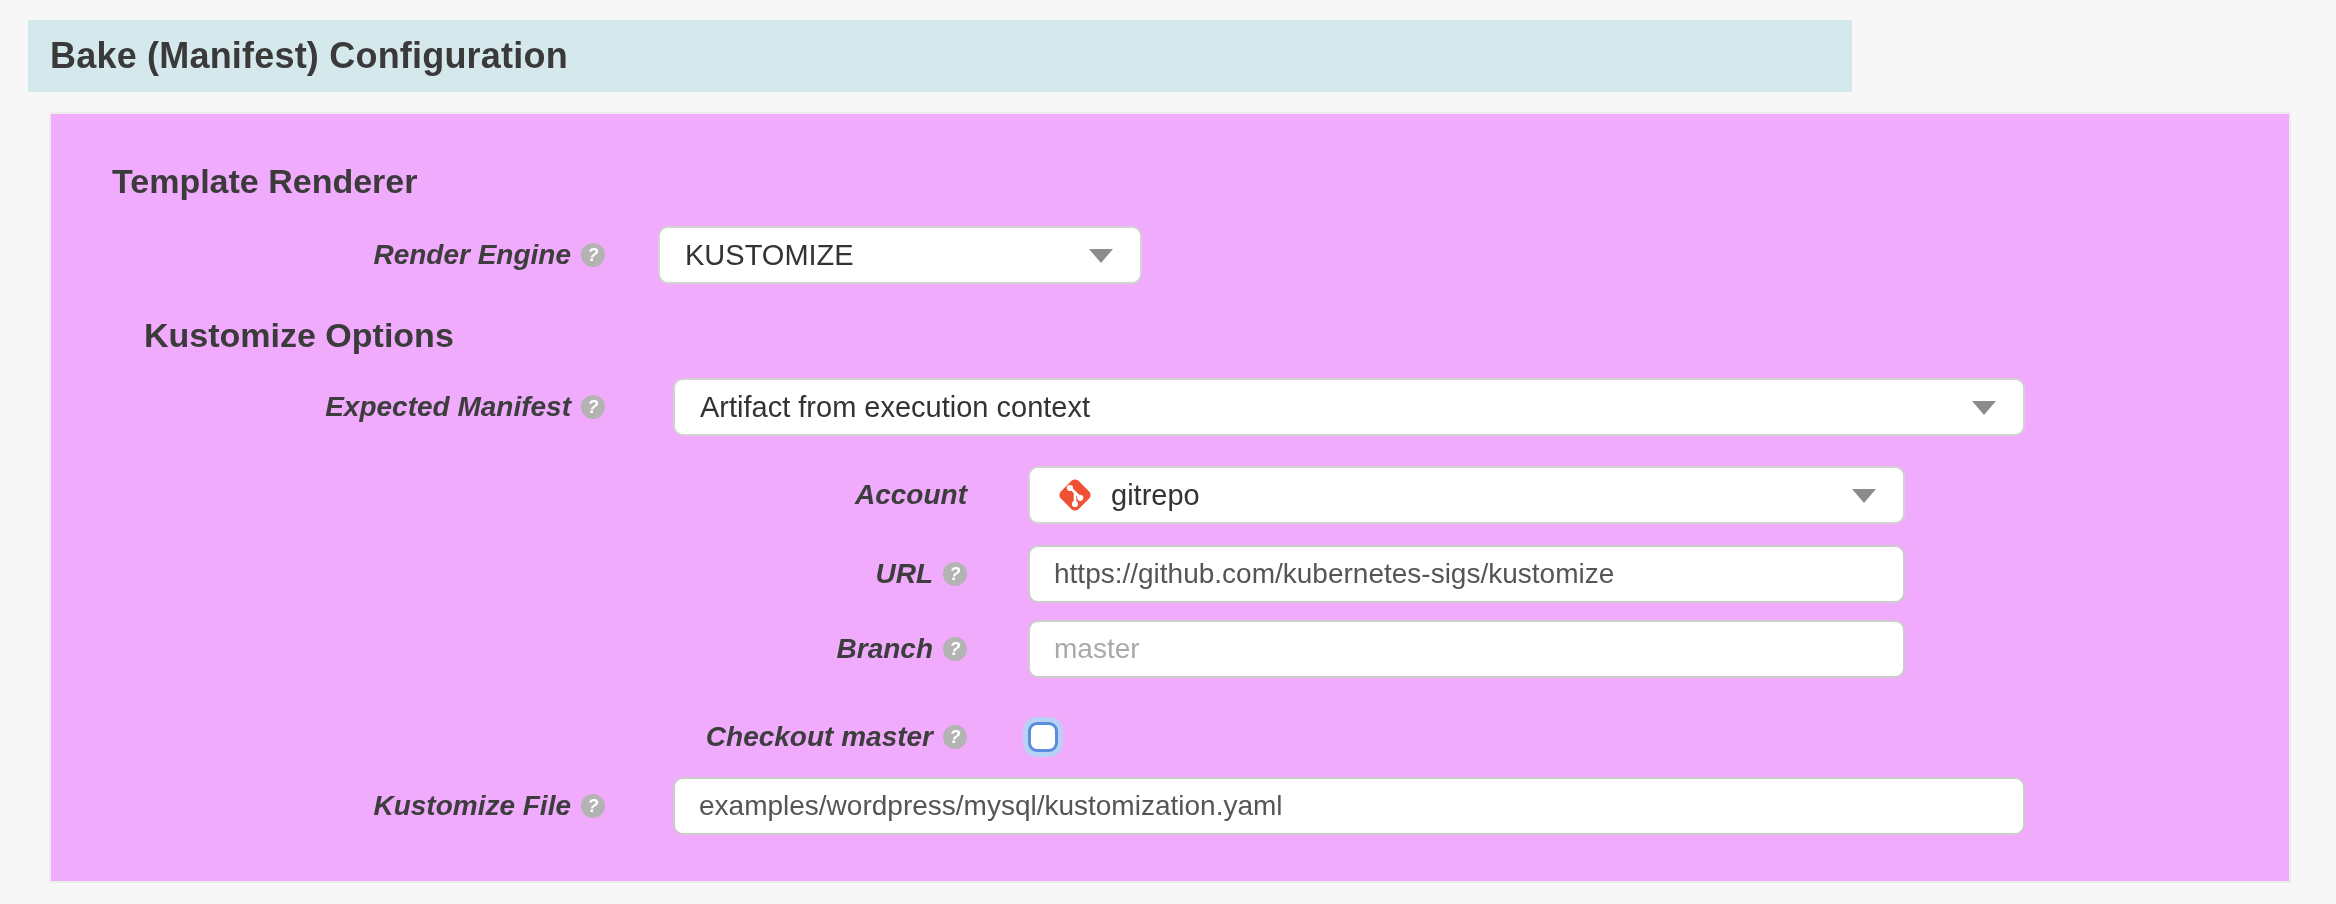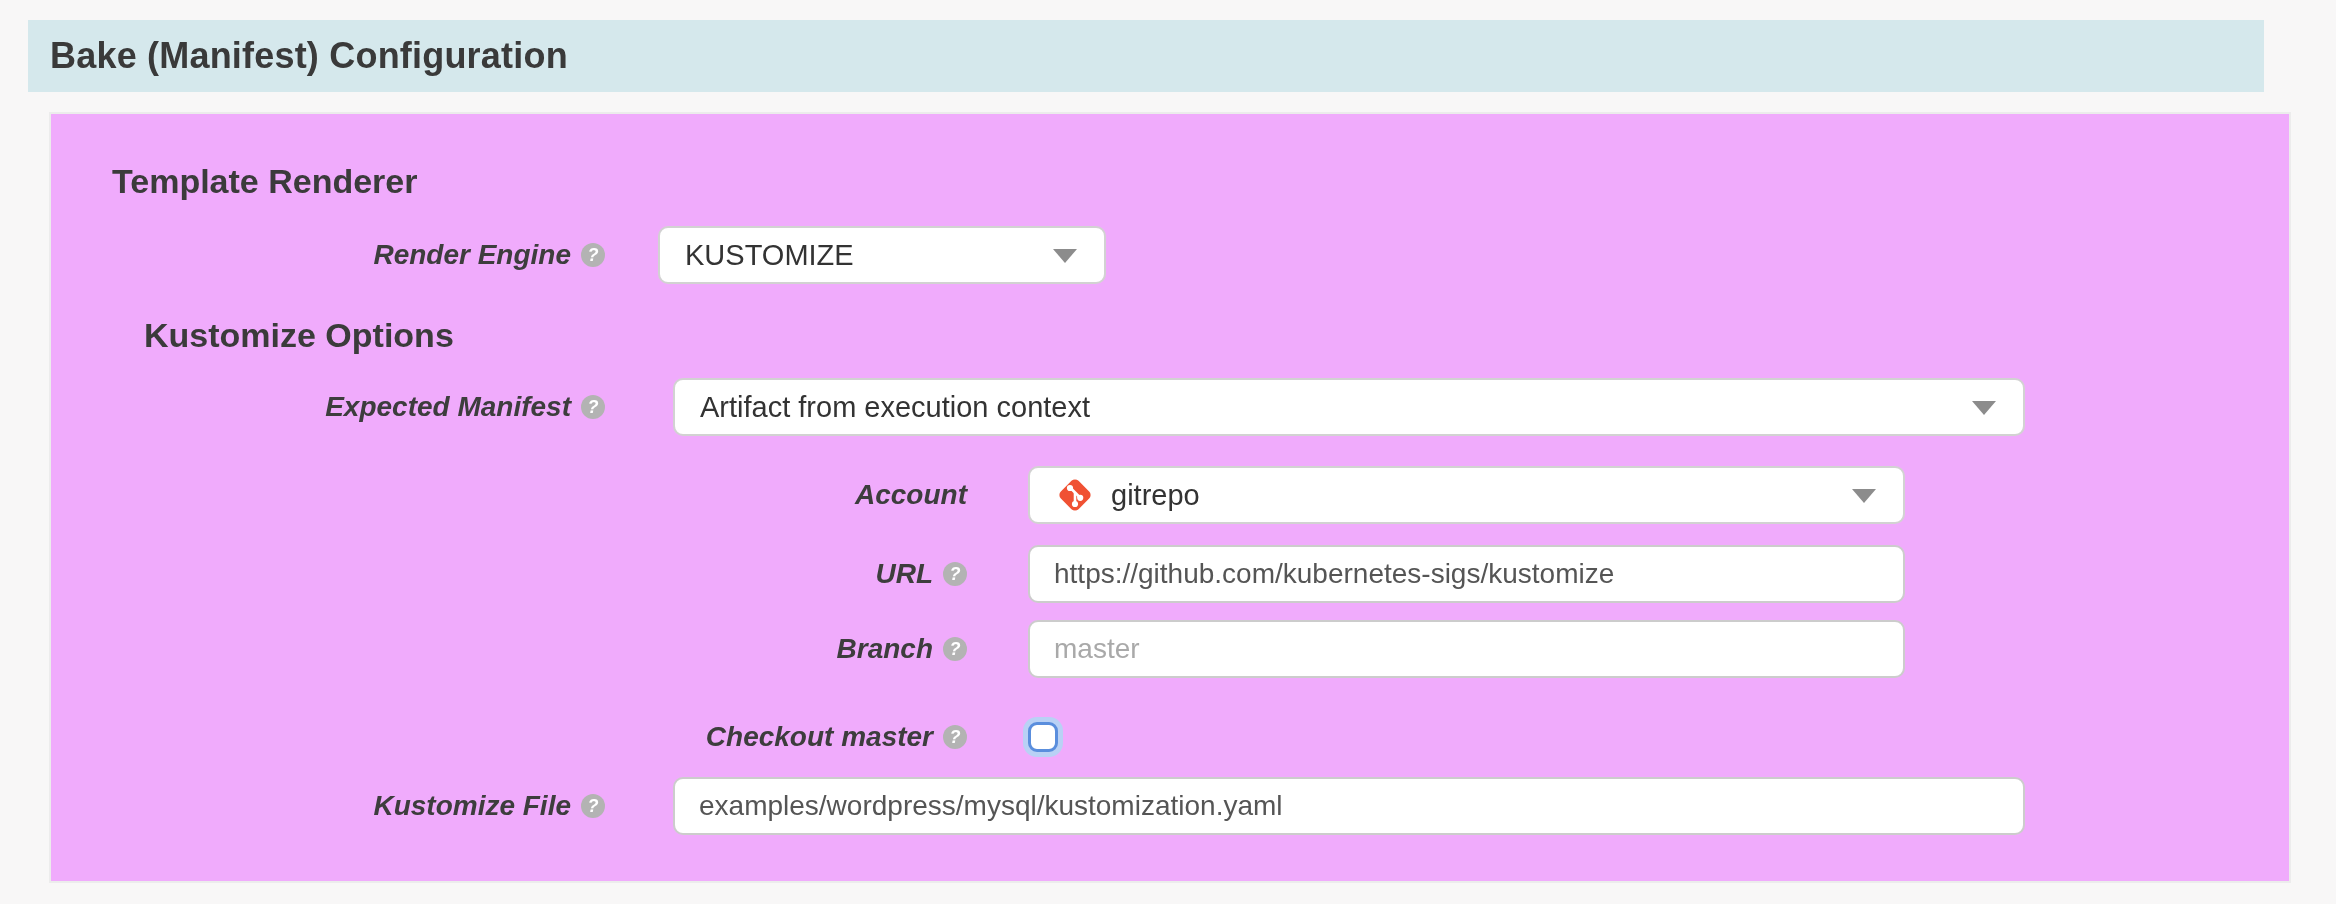--- a/index.html
+++ b/index.html
@@ -5,21 +5,21 @@
   html,body{margin:0;padding:0;}
   body{
     width:2336px;height:904px;overflow:hidden;
     background:#f8f7f7;
     font-family:"Liberation Sans", sans-serif;
     color:#3d3d3d;
     position:relative;
   }
   
   .topbar{
-    position:absolute;left:28px;top:20px;width:2236px;height:72px;
+    position:absolute;left:28px;top:20px;width:1824px;height:72px;
     background:#d5e8ec;
     display:flex;align-items:center;
     box-sizing:border-box;padding-left:22px;
   }
   .topbar .title{
     font-size:36px;font-weight:700;color:#3a3a3a;letter-spacing:.2px;
   }
   
   .card{
     position:absolute;left:49px;top:112px;width:2242px;height:771px;
@@ -69,21 +69,21 @@
     height:58px;box-sizing:border-box;
     background:#fff;border:2px solid #cccccc;border-radius:10px;
     padding:0 24px;font-size:28px;color:#555;
     font-family:"Liberation Sans", sans-serif;
     flex:0 0 auto;outline:none;
   }
   .ti::placeholder{color:#a9a9a9;}
   .ml1{margin-left:53px;}   
   .ml2{margin-left:68px;}   
   .ml3{margin-left:61px;}   
-  .wre{width:448px;}
+  .wre{width:484px;}
   .wwide{width:1352px;}
   .wnest{width:877px;}
 
   #row-render{top:112px;}
   #row-artifact{top:264px;}
   #row-account{top:352px;text-align:right;}
   #row-url{top:431px;}
   #row-branch{top:506px;}
   #row-checkout{top:600px;height:46px;}
   #row-file{top:663px;}

